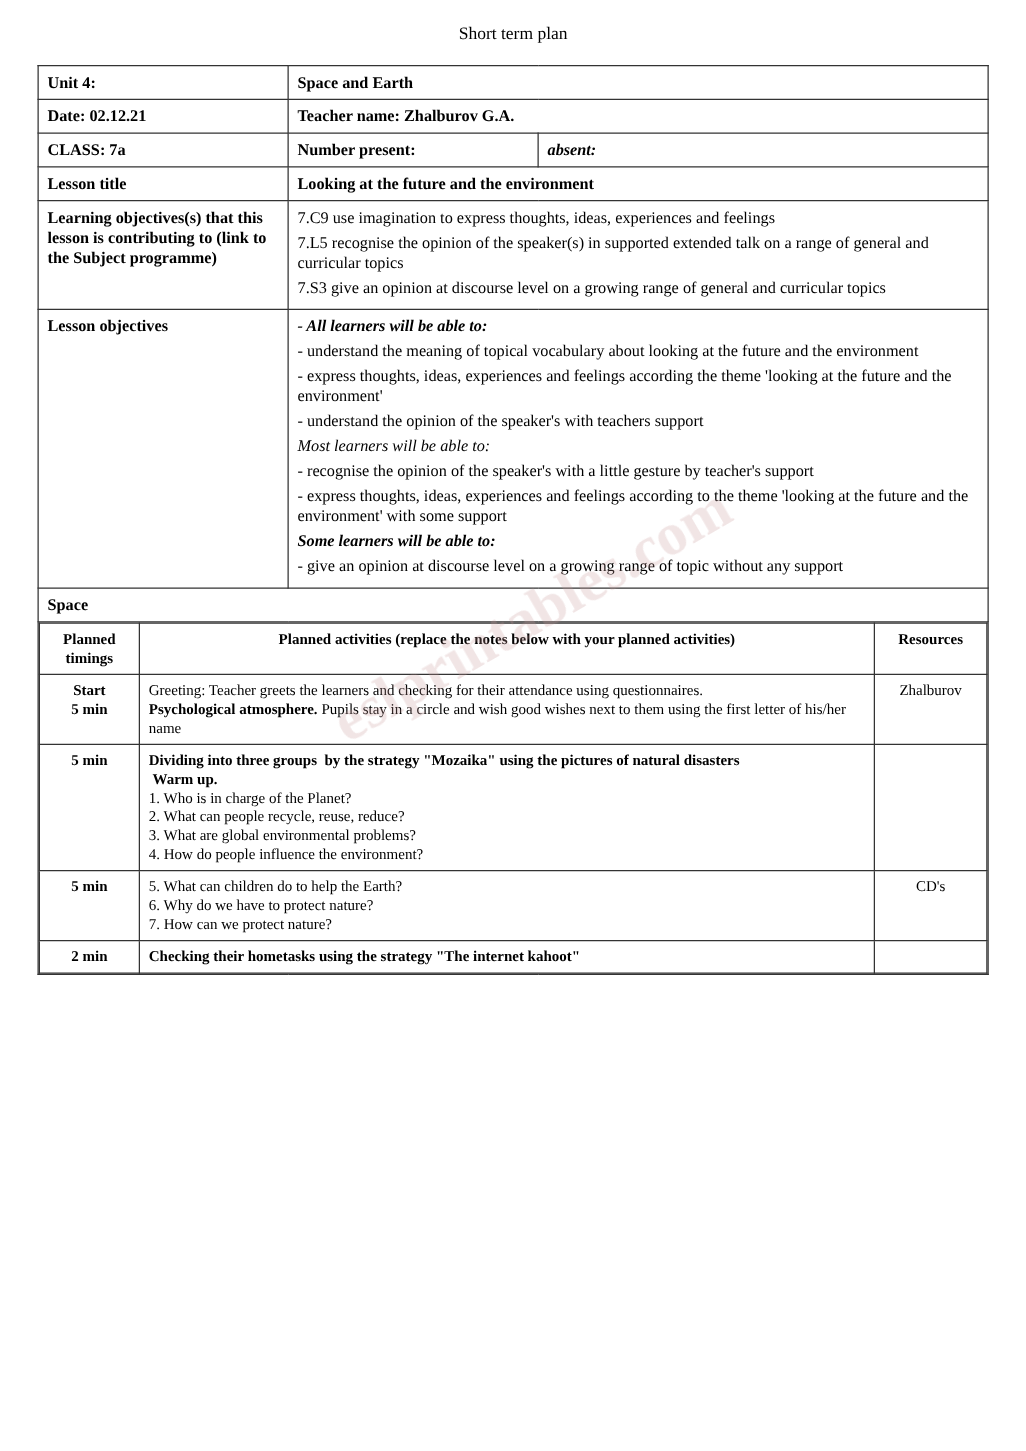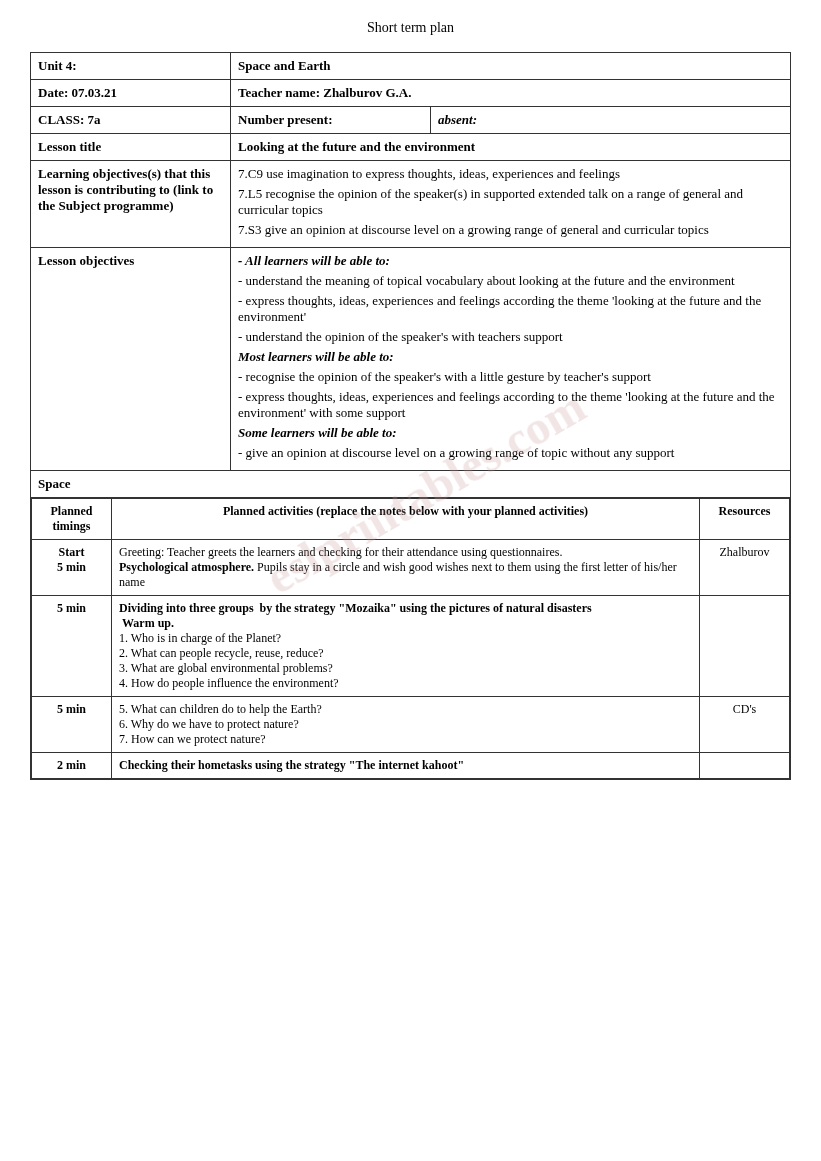--- a/index.html
+++ b/index.html
@@ -89,21 +89,21 @@
 
 <table class="main-table">
   <tbody>
 
     <tr>
       <td class="label-cell">Unit 4:</td>
       <td colspan="2" style="font-weight:bold;">Space and Earth</td>
     </tr>
 
     <tr>
-      <td class="label-cell">Date: 07.03.21</td>
+      <td class="label-cell">Date: 02.12.21</td>
       <td colspan="2" style="font-weight:bold;">Teacher name: Zhalburov G.A.</td>
     </tr>
 
     <tr>
       <td class="label-cell">CLASS: 7a</td>
       <td style="font-weight:bold; width:200px;">Number present:</td>
       <td style="font-weight:bold;font-style:italic;">absent:</td>
     </tr>
 
     <tr>
@@ -122,21 +122,21 @@
       </td>
     </tr>
 
     <tr>
       <td class="label-cell">Lesson objectives</td>
       <td colspan="2">
         <p style="font-weight:bold; font-style:italic;">- All learners will be able to:</p>
         <p>- understand the meaning of topical vocabulary about looking at the future and the environment</p>
         <p>- express thoughts, ideas, experiences and feelings according the theme 'looking at the future and the environment'</p>
         <p>- understand the opinion of the speaker's with teachers support</p>
-        <p style="font-weight:bold; font-style:italic;">Most learners will be able to:</p>
+        <p style="font-weight:normal; font-style:italic;">Most learners will be able to:</p>
         <p>- recognise the opinion of the speaker's with a little gesture by teacher's support</p>
         <p>- express thoughts, ideas, experiences and feelings according to the theme 'looking at the future and the environment' with some support</p>
         <p style="font-weight:bold; font-style:italic;">Some learners will be able to:</p>
         <p>- give an opinion at discourse level on a growing range of topic without any support</p>
       </td>
     </tr>
 
     <tr>
       <td colspan="3" class="plan-header">Space</td>
     </tr>

